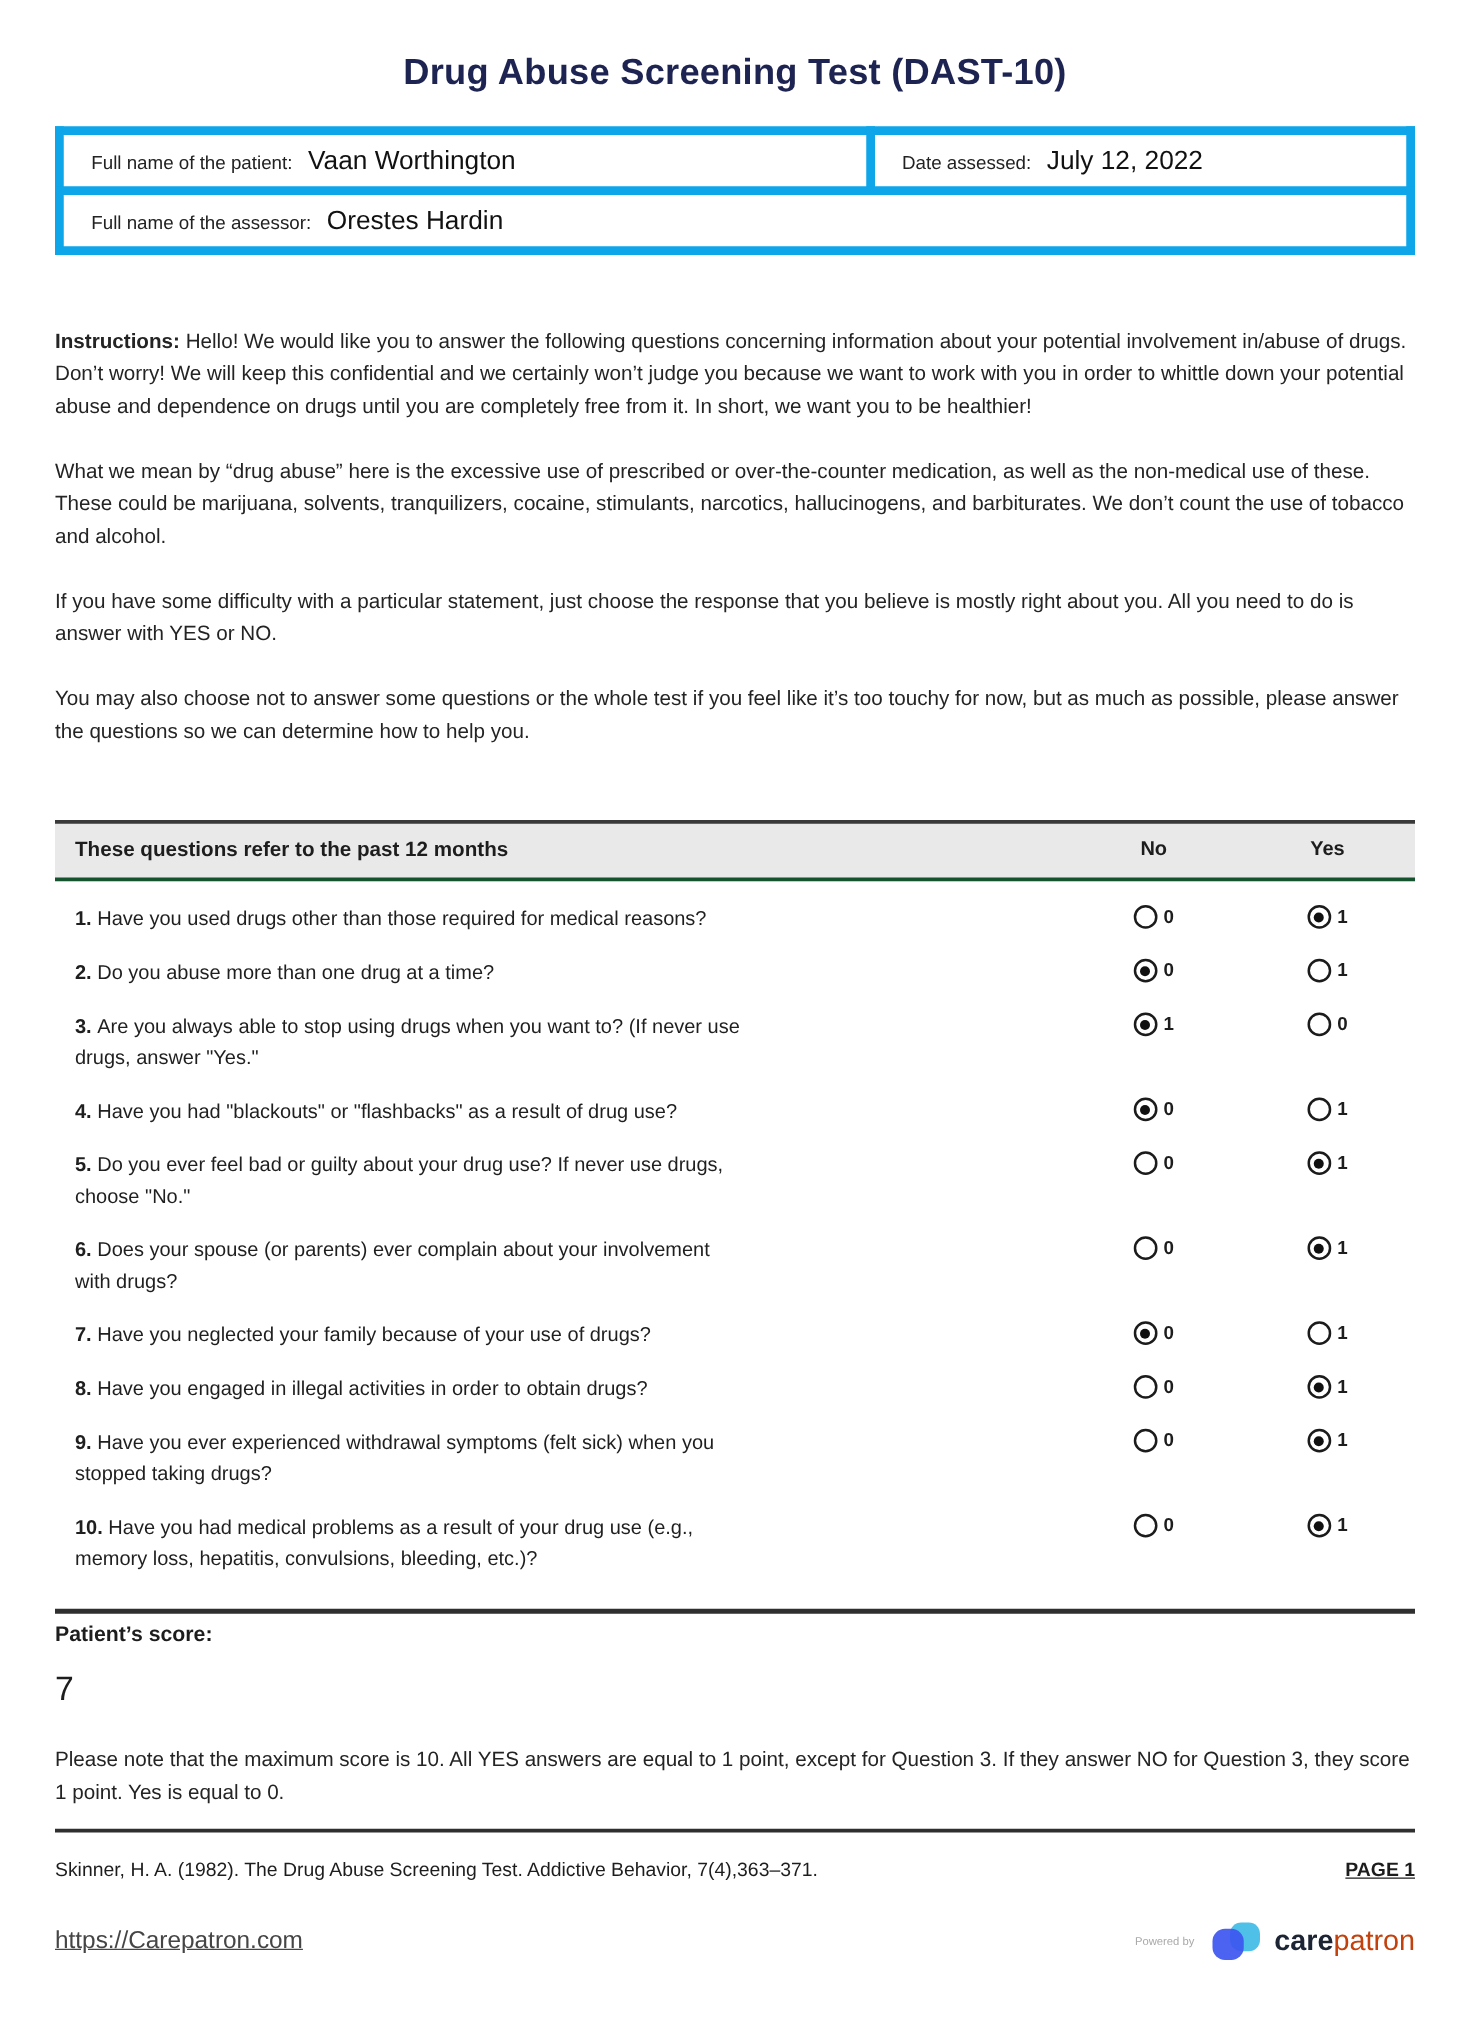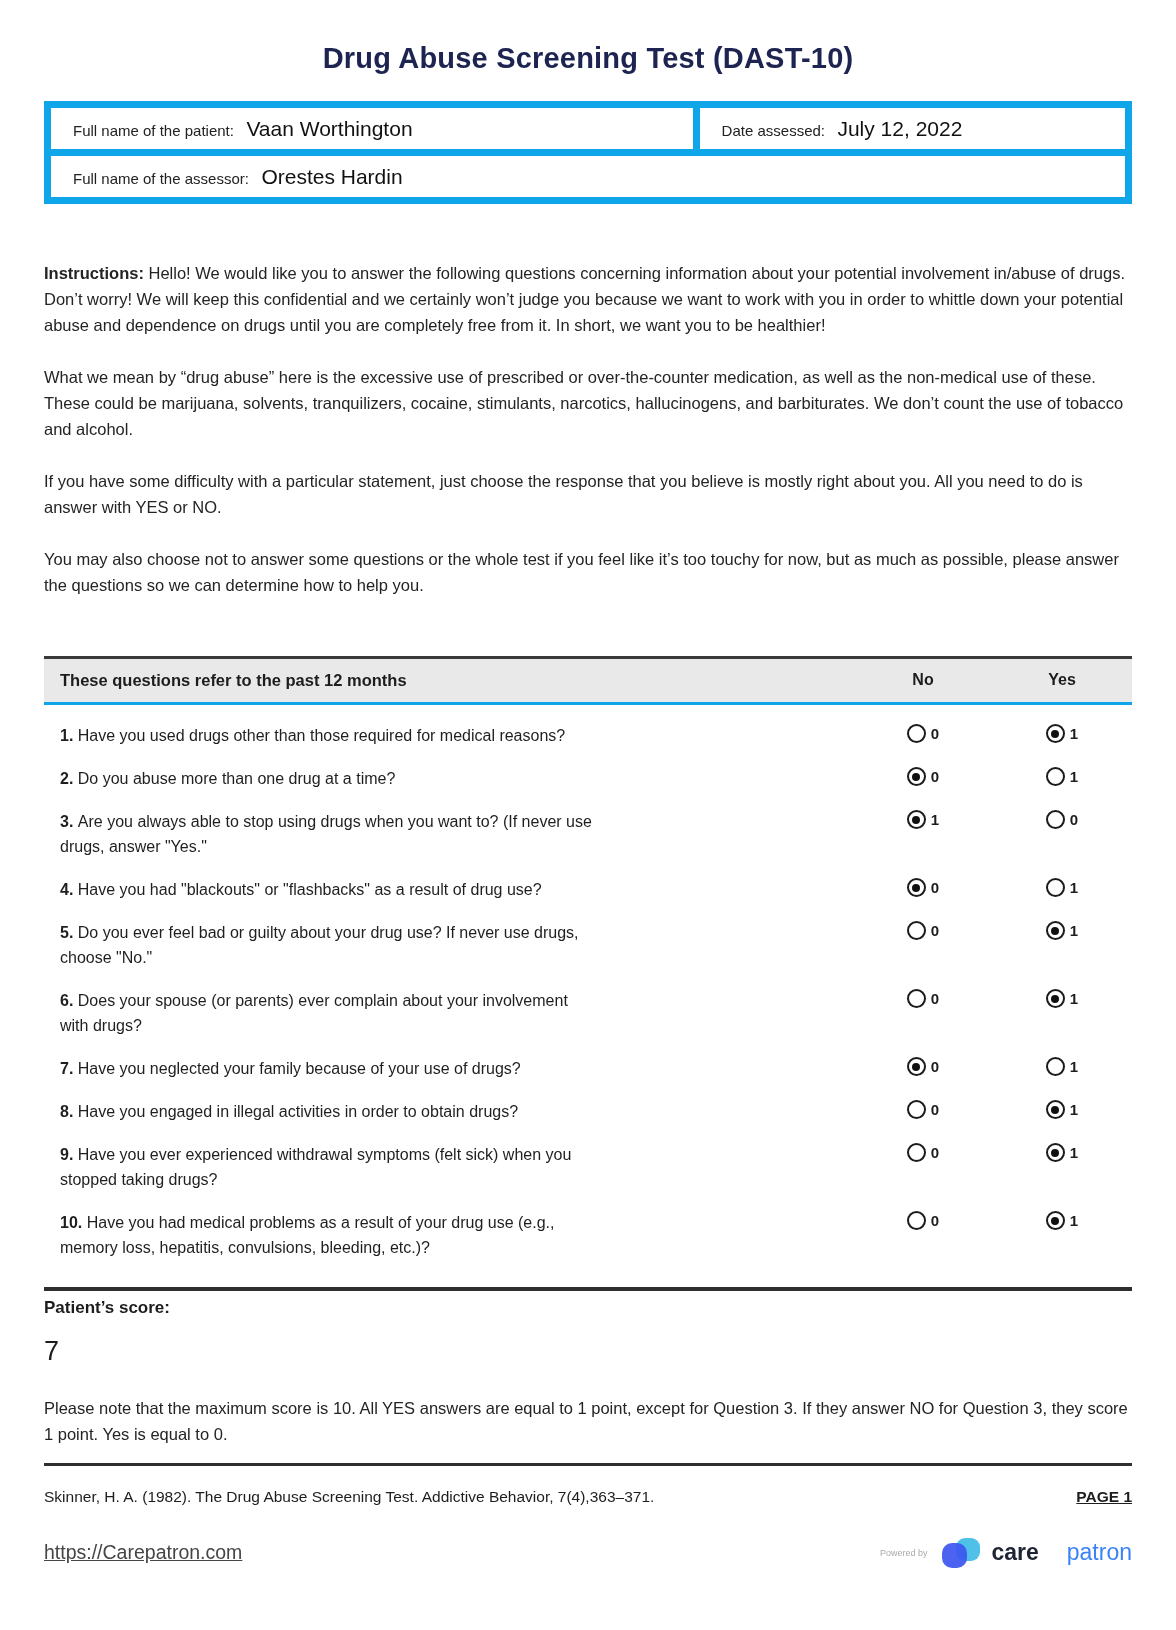--- a/index.html
+++ b/index.html
@@ -46,21 +46,21 @@
   
   .qtable { margin-top: 58px; }
   .qgrid {
     display: grid;
     grid-template-columns: 1fr 138px 140px;
     align-items: start;
   }
   .qheader {
     background: #e9e9e9;
     border-top: 3px solid #3a3a3a;
-    border-bottom: 3px solid #0ea5e9;
+    border-bottom: 3px solid #14532d;
     padding: 12px 0;
   }
   .qh-title { font-size: 16.5px; font-weight: bold; padding-left: 16px; }
   .qh-col { font-size: 16px; font-weight: bold; text-align: center; }
   .q-row { margin-top: 18px; }
   .q-text { font-size: 16px; line-height: 25px; padding-left: 16px; color: #1f1f1f; }
   .q-num { font-weight: bold; }
   .q-body { white-space: pre-line; }
   .q-cell { display: flex; justify-content: center; align-items: center; gap: 5px; padding-top: 1px; }
   .radio {
@@ -115,21 +115,21 @@
     margin-top: 30px;
     display: flex;
     justify-content: space-between;
     align-items: center;
   }
   .site-link { font-size: 19.5px; color: #454545; text-decoration: underline; cursor: pointer; }
   .brand { display: flex; align-items: center; }
   .powered-by { font-size: 9px; color: #a9a9a9; margin-right: 12px; }
   .logo-icon { width: 46px; height: 34px; margin-right: 6px; }
   .brand-care { font-size: 23px; font-weight: bold; color: #1d2433; }
-  .brand-patron { font-size: 23px; color: #3b82f6; margin-left: 28px; }
+  .brand-patron { font-size: 23px; color: #c2410c; }
 </style>
 </head>
 <body>
 
 <div class="page">
 
   <h1 class="title" style="color: rgb(30, 36, 81);">Drug Abuse Screening Test (DAST-10)</h1>
 
   <table class="info-table">
     <tbody>

